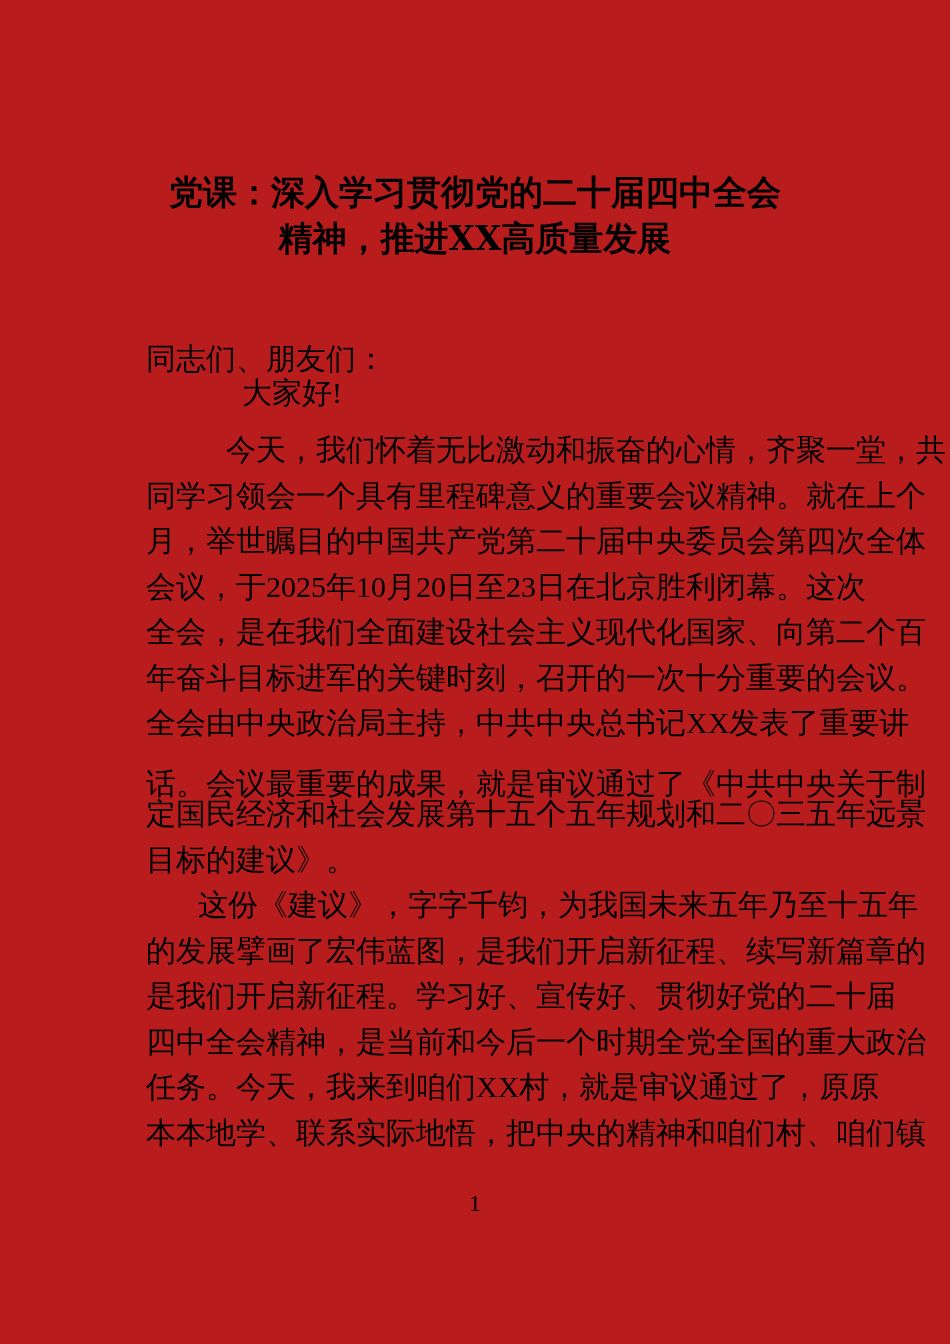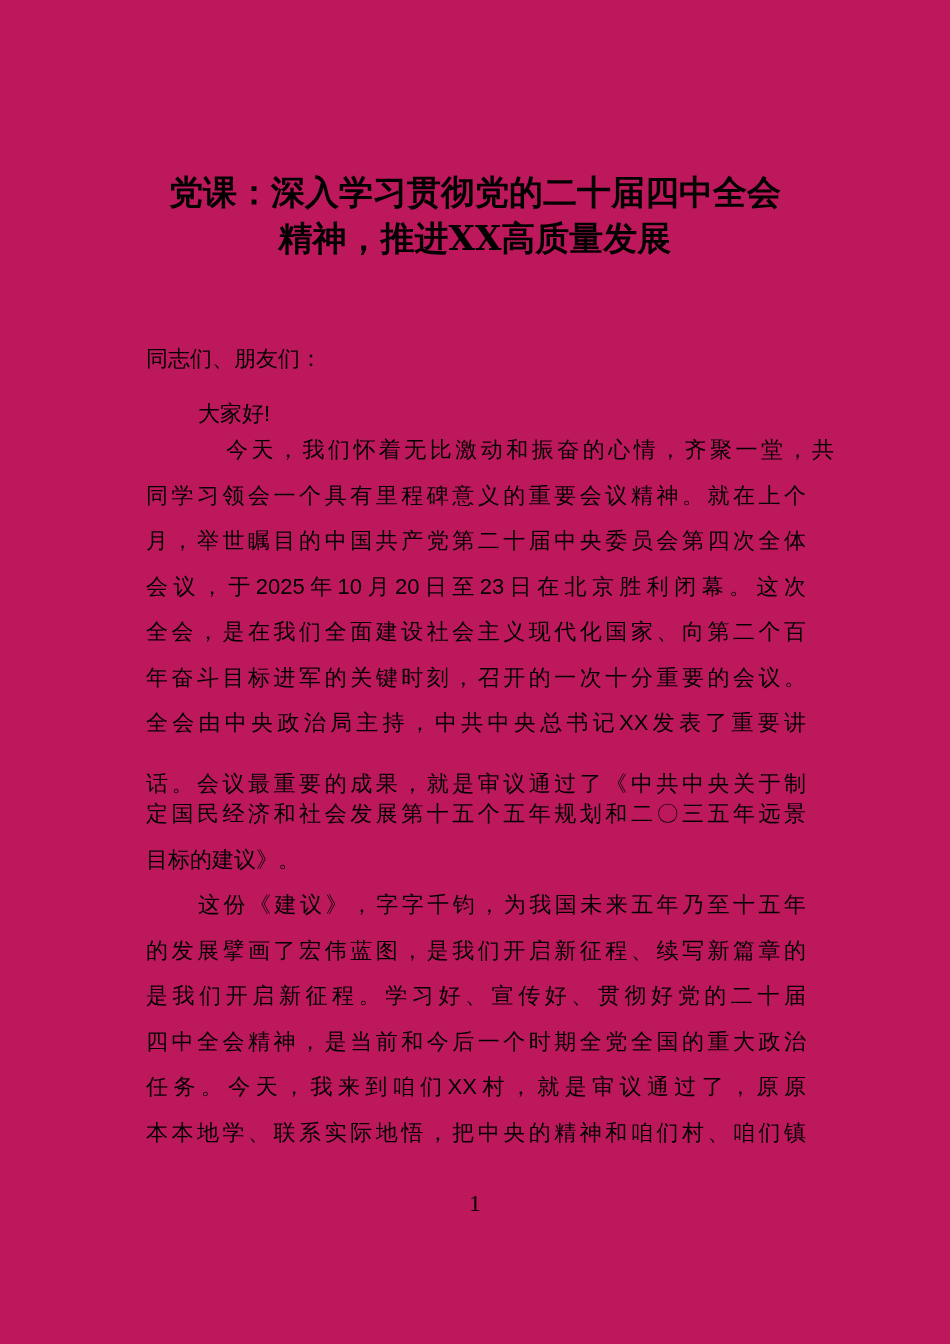--- a/index.html
+++ b/index.html
@@ -1,46 +1,46 @@
 <!DOCTYPE html>
 <html><head>
 <meta charset="utf-8">
 <style>
   html, body { margin: 0; padding: 0; background: #ffffff; }
   body { width: 950px; height: 1344px; position: relative; overflow: hidden;
          font-family: "DejaVu Serif", "Liberation Serif", serif; color: #000; }
-  .page { position: absolute; left: 0; top: 0; width: 950px; height: 1344px; background: #be185d; }
+  .page { position: absolute; left: 0; top: 0; width: 950px; height: 1344px; background: #b91c1c; }
   .title { position: absolute; left: 0; width: 950px; text-align: center;
            font-family: "DejaVu Serif", "Liberation Serif", serif; font-weight: bold;
            font-size: 34px; line-height: 48px; letter-spacing: 0px; color: #000; }
   .title .l1 { position: absolute; top: 168px; left: 0; width: 950px; }
   .title .l2 { position: absolute; top: 214px; left: 0; width: 950px; }
   .body { position: absolute; left: 146px; top: 336px; width: 660px; }
   .line { position: absolute; left: 0; height: 45px; line-height: 45px;
-          font-family: Liberation Sans, sans-serif;
-          font-size: 22px; white-space: nowrap; width: 660px;
+          font-family: Liberation Serif, serif;
+          font-size: 30px; white-space: nowrap; width: 660px;
           text-align: justify; text-align-last: justify; letter-spacing: 0; }
   .line.last { text-align-last: left; }
   .line.indent { left: 52px; width: 608px; }
   .page-number { position: absolute; top: 1188px; left: 0; width: 950px; text-align: center;
                  font-family: "Liberation Serif", "DejaVu Serif", serif; font-size: 24px; line-height: 30px; }
 </style>
 </head>
 <body>
 
 <div class="page">
 
   <div class="title">
     <div class="l1">党课：深入学习贯彻党的二十届四中全会</div>
     <div class="l2">精神，推进XX高质量发展</div>
   </div>
 
   <div class="body">
     <div class="line last" style="top:0px;">同志们、朋友们：</div>
-    <div class="line indent last" style="top:55px;">大家好!</div>
+    <div class="line indent last" style="top:34px;margin-left:44px;">大家好!</div>
 
     <div>
       <div class="line indent" style="top:91px;margin-left:28px;">今天，我们怀着无比激动和振奋的心情，齐聚一堂，共</div>
       <div class="line" style="top:136.5px;">同学习领会一个具有里程碑意义的重要会议精神。就在上个</div>
       <div class="line" style="top:182px;">月，举世瞩目的中国共产党第二十届中央委员会第四次全体</div>
       <div class="line" style="top:227.5px;">会议，于2025年10月20日至23日在北京胜利闭幕。这次</div>
       <div class="line" style="top:273px;">全会，是在我们全面建设社会主义现代化国家、向第二个百</div>
       <div class="line" style="top:318.5px;">年奋斗目标进军的关键时刻，召开的一次十分重要的会议。</div>
       <div class="line" style="top:364px;">全会由中央政治局主持，中共中央总书记XX发表了重要讲</div>
       <div class="line" style="top:425px;">话。会议最重要的成果，就是审议通过了《中共中央关于制</div>

